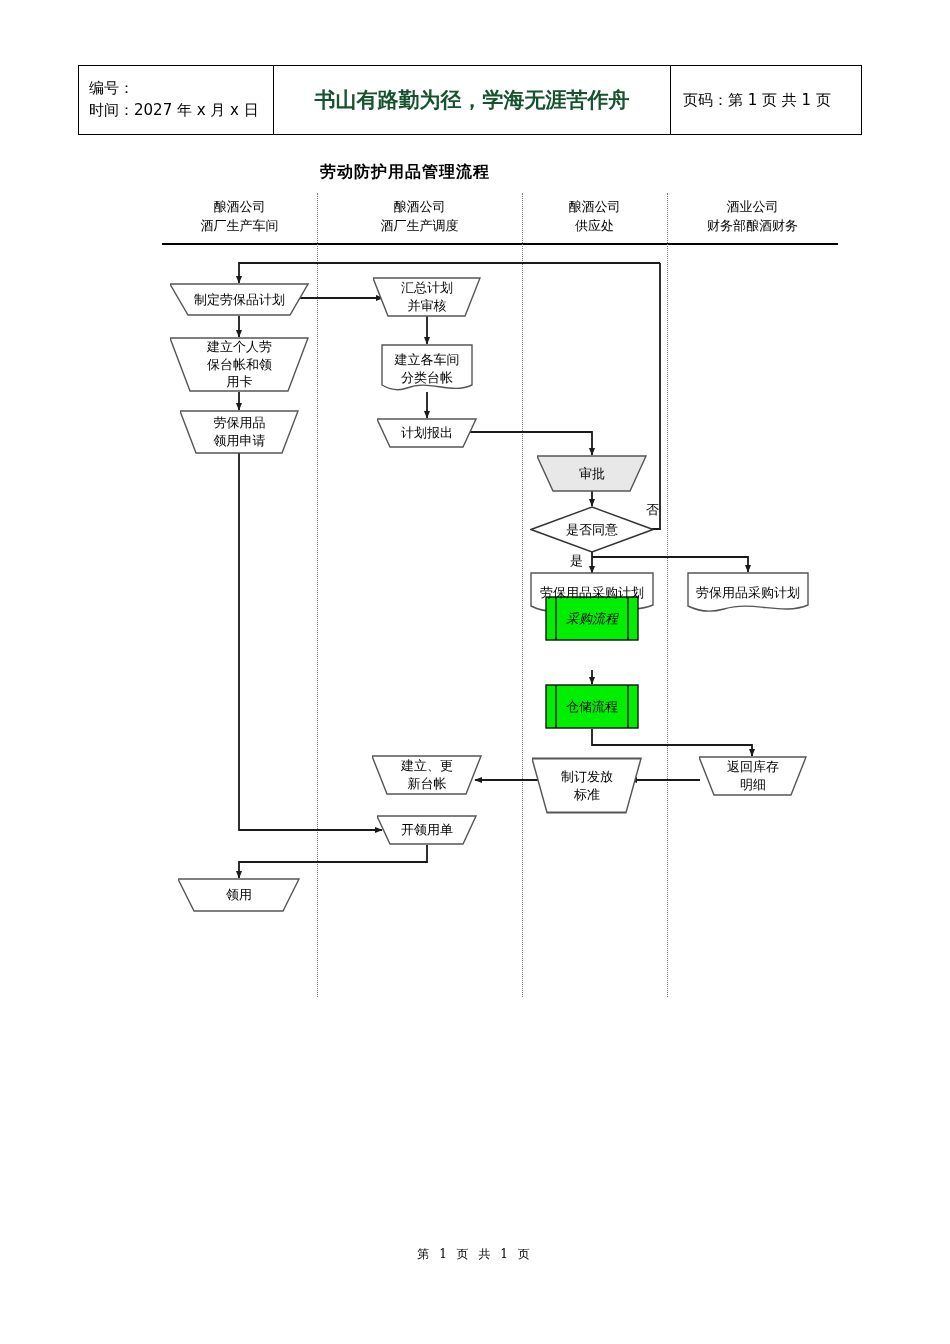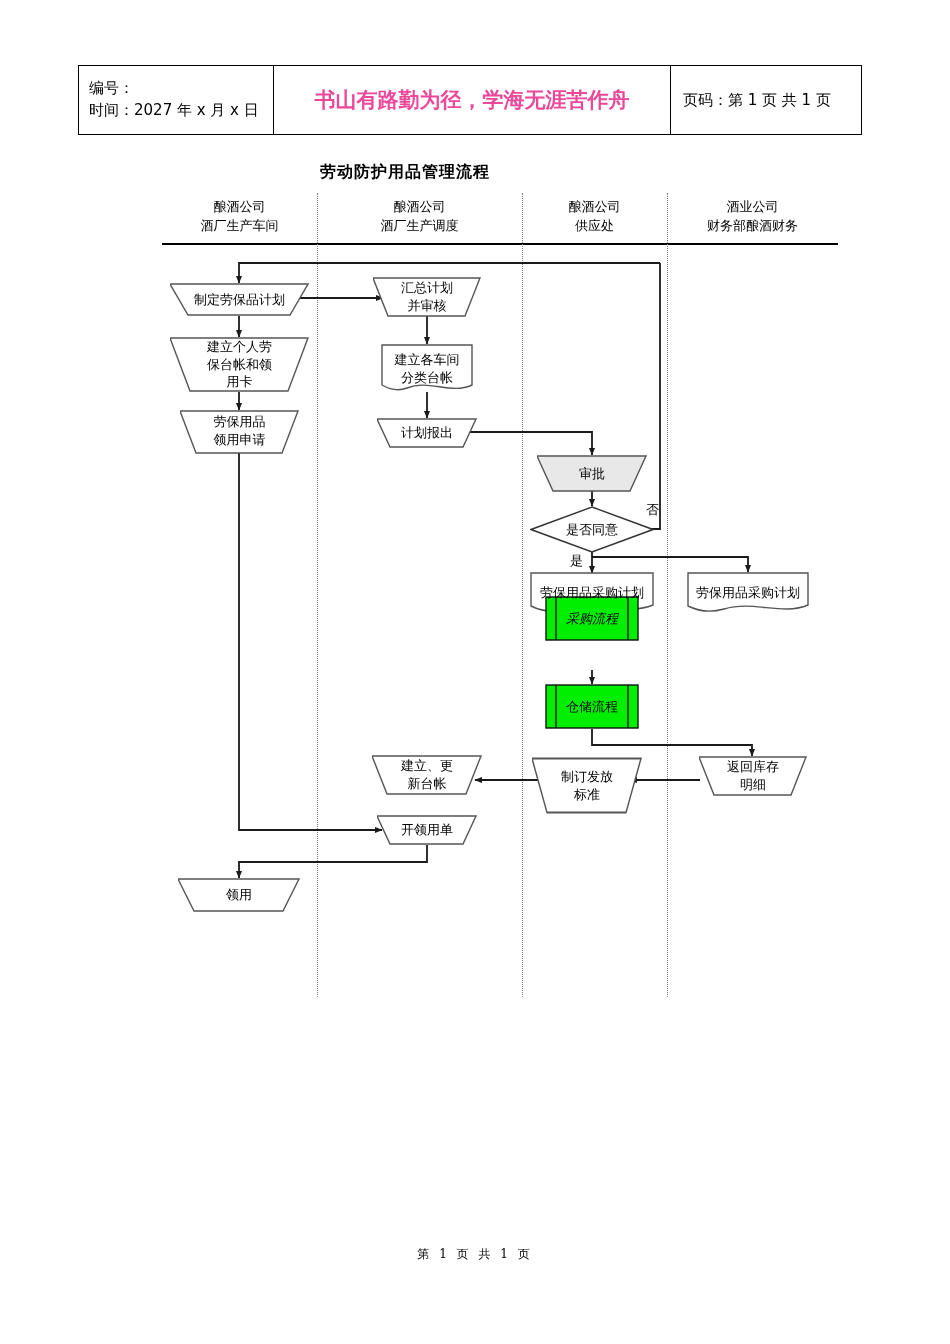--- a/index.html
+++ b/index.html
@@ -8,21 +8,21 @@
 
   
   #hdr{position:absolute;left:78px;top:65px;width:784px;height:70px;
        border:1px solid #000;box-sizing:border-box;display:flex;}
   #hdr .cell{box-sizing:border-box;display:flex;flex-direction:column;
              justify-content:center;}
   #hdr .c1{width:195px;border-right:1px solid #000;padding-left:10px;}
   #hdr .c2{flex:1;border-right:1px solid #000;align-items:center;}
   #hdr .c3{width:190px;padding-left:12px;}
   #hdr .line{font-size:15px;line-height:1.45;white-space:nowrap;}
-  #hdr .slogan{color:#ec4899;font-weight:bold;font-size:21px;white-space:nowrap;
+  #hdr .slogan{color:#14532d;font-weight:bold;font-size:21px;white-space:nowrap;
                font-family:"DejaVu Serif","Liberation Serif",serif;}
   #hdr .pg{font-size:15px;white-space:nowrap;}
 
   
   #title{position:absolute;left:0;top:162px;width:810px;text-align:center;
          font-size:16px;font-weight:bold;letter-spacing:1px;}
 
   
   .lanehead{position:absolute;text-align:center;font-size:13px;line-height:1.45;}
   #laneRule{position:absolute;left:162px;top:243px;width:676px;height:0;
@@ -138,21 +138,21 @@
 
 <div class="node" style="left:170px;top:337px;width:139px;height:55px;">
   <svg class="shape" viewBox="0 0 139 55" preserveAspectRatio="none">
     <polygon points="0,1 138,1 118,54 20,54" fill="#fff" stroke="#555" stroke-width="1.4"></polygon>
   </svg>
   <span class="txt">建立个人劳
 保台帐和领
 用卡</span>
 </div>
 
-<div class="node" style="left:180px;top:410px;width:119px;height:44px;font-family:Liberation Mono, monospace;">
+<div class="node" style="left:180px;top:410px;width:119px;height:44px;">
   <svg class="shape" viewBox="0 0 119 44" preserveAspectRatio="none">
     <polygon points="0,1 118,1 102,43 16,43" fill="#fff" stroke="#555" stroke-width="1.4"></polygon>
   </svg>
   <span class="txt">劳保用品
 领用申请</span>
 </div>
 
 <div class="node" style="left:178px;top:878px;width:122px;height:34px;">
   <svg class="shape" viewBox="0 0 122 34" preserveAspectRatio="none">
     <polygon points="0,1 121,1 105,33 16,33" fill="#fff" stroke="#555" stroke-width="1.4"></polygon>

